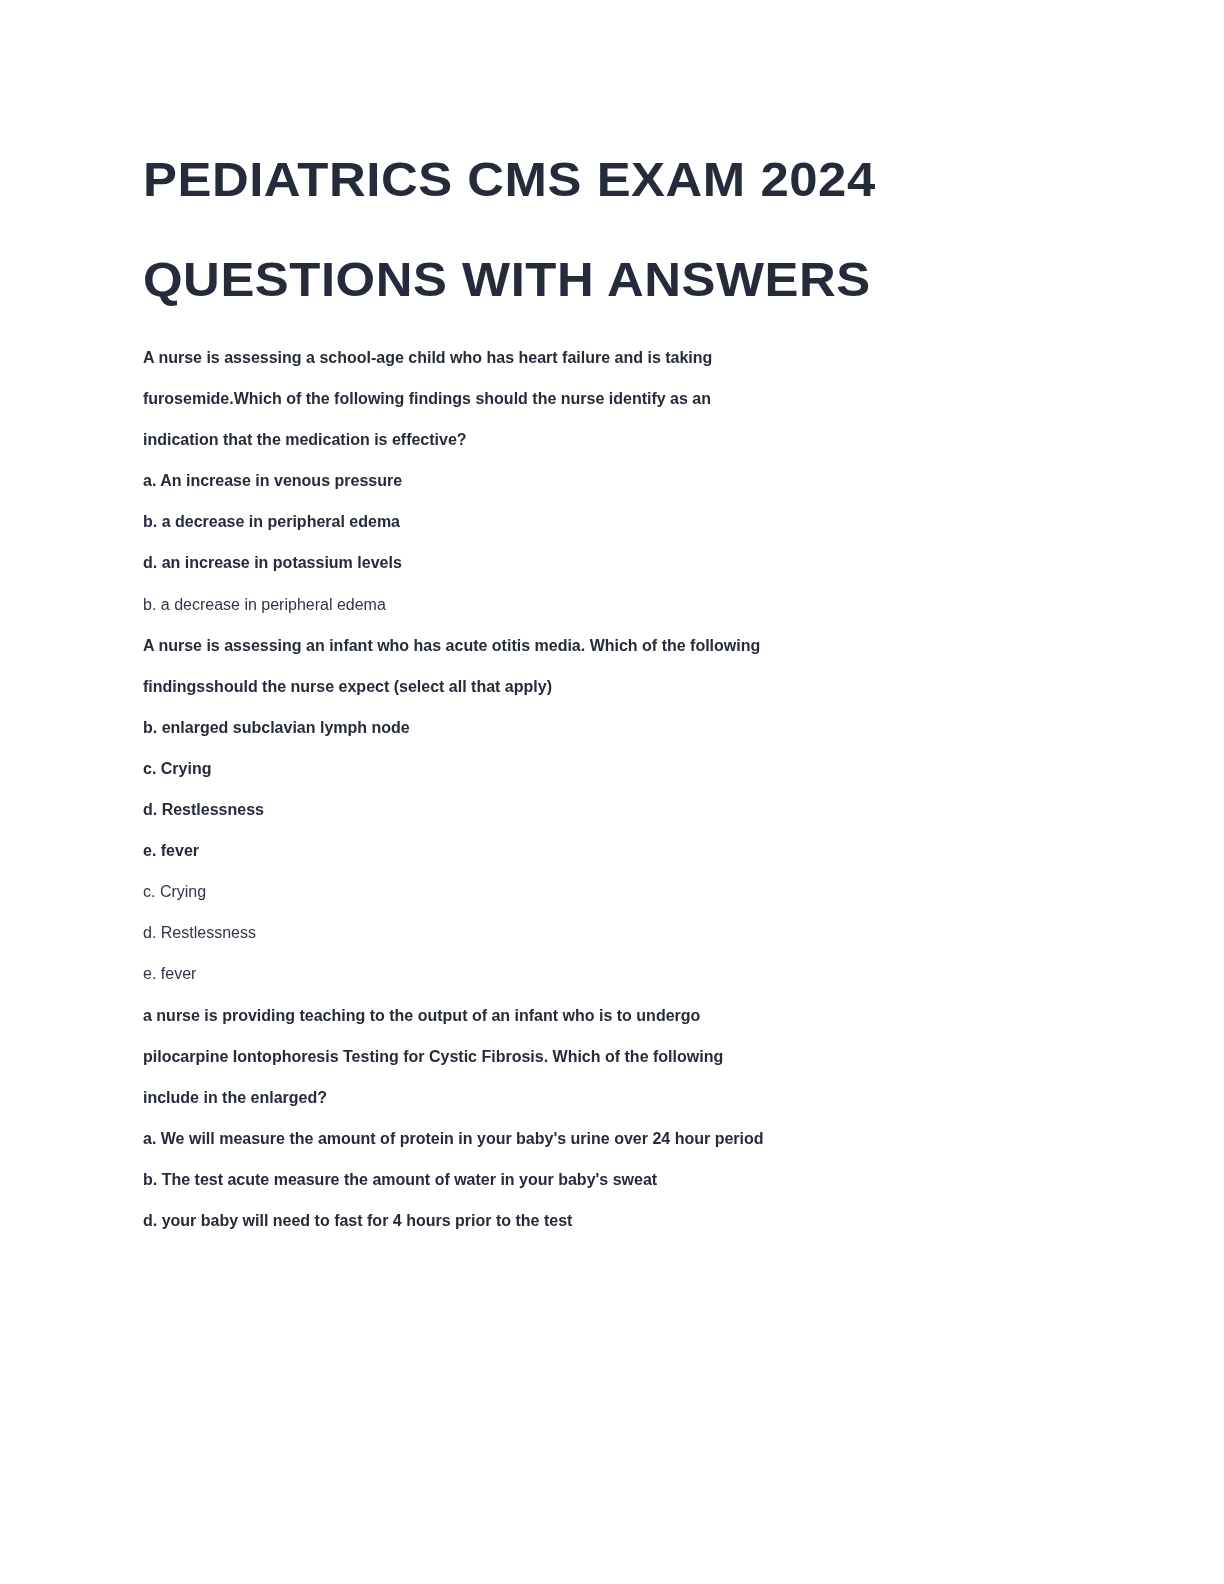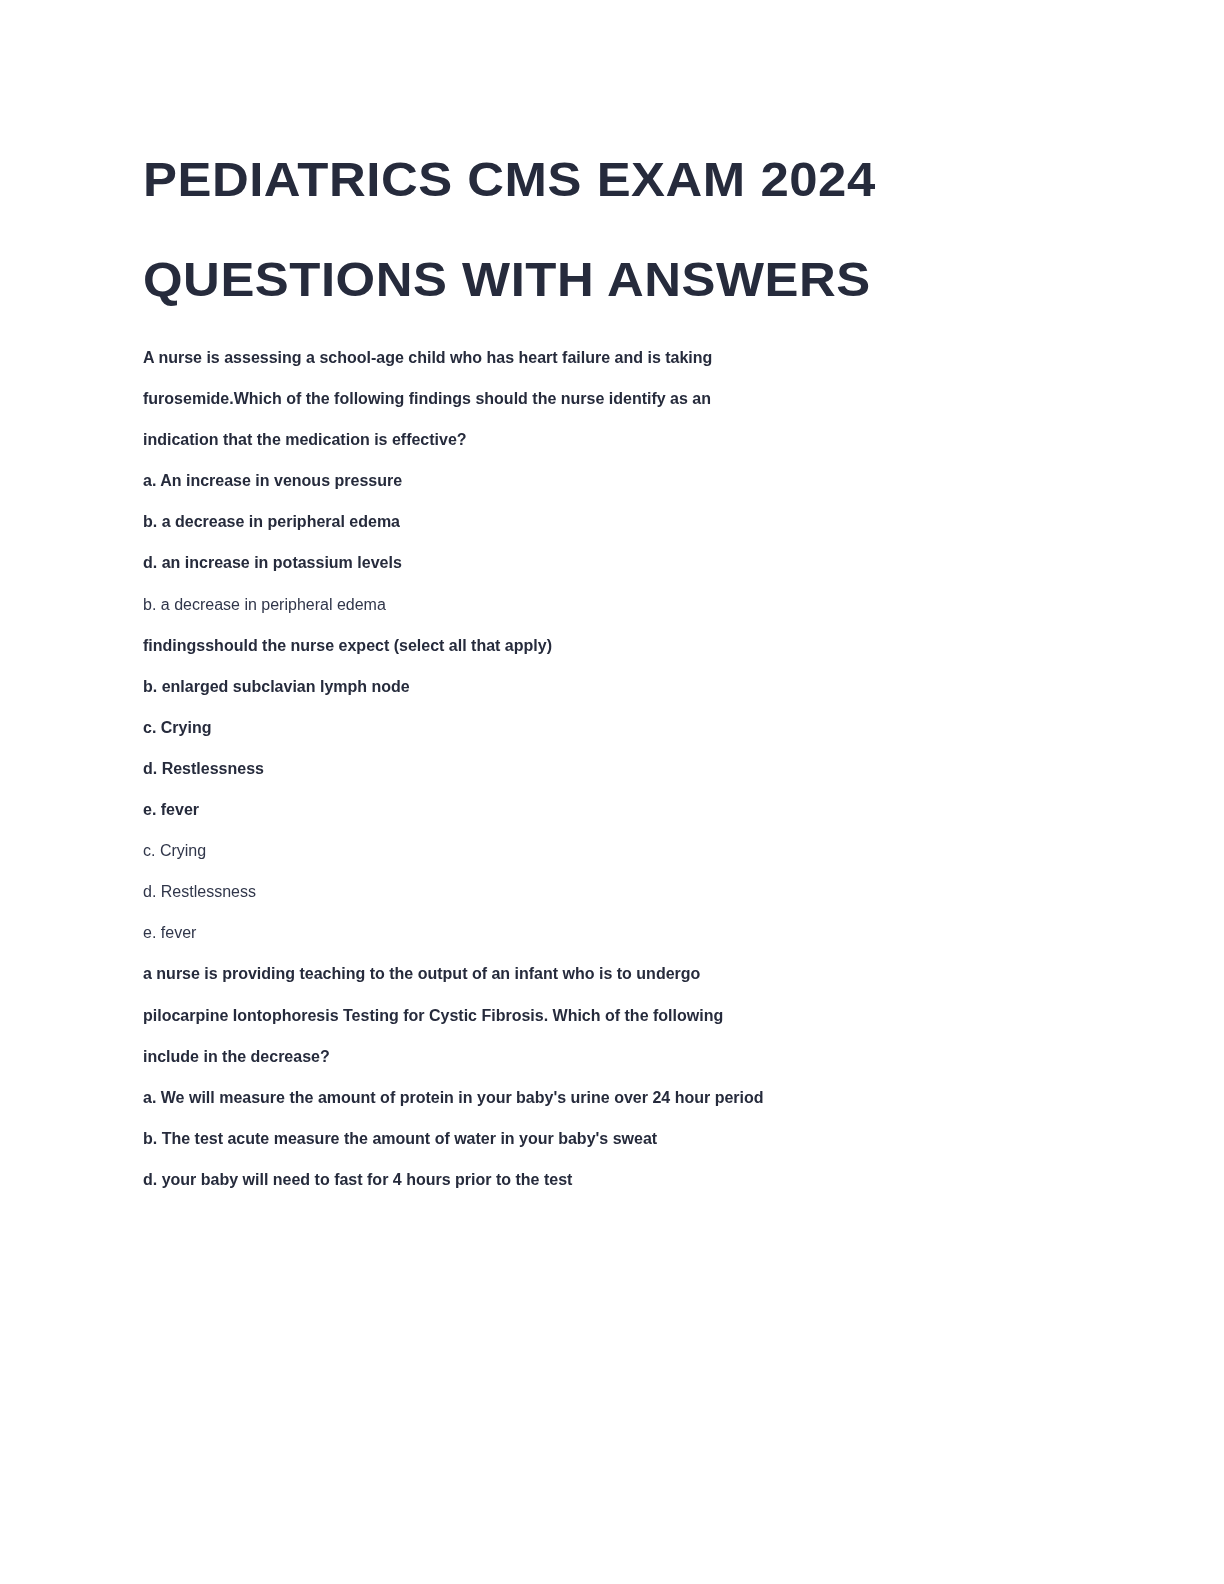--- a/index.html
+++ b/index.html
@@ -24,28 +24,29 @@
 <div class="lines">
 
   <div class="line q">A nurse is assessing a school-age child who has heart failure and is taking</div>
   <div class="line q">furosemide.Which of the following findings should the nurse identify as an</div>
   <div class="line q">indication that the medication is effective?</div>
   <div class="line q">a. An increase in venous pressure</div>
   <div class="line q">b. a decrease in peripheral edema</div>
   <div class="line q">d. an increase in potassium levels</div>
   <div class="line ans">b. a decrease in peripheral edema</div>
 
+  <div class="line q">A nurse is assessing an infant who has acute otitis media. Which of the following</div>
   <div class="line q">findingsshould the nurse expect (select all that apply)</div>
   <div class="line q">b. enlarged subclavian lymph node</div>
   <div class="line q">c. Crying</div>
   <div class="line q">d. Restlessness</div>
   <div class="line q">e. fever</div>
   <div class="line ans">c. Crying</div>
   <div class="line ans">d. Restlessness</div>
   <div class="line ans">e. fever</div>
 
   <div class="line q">a nurse is providing teaching to the output of an infant who is to undergo</div>
   <div class="line q">pilocarpine Iontophoresis Testing for Cystic Fibrosis. Which of the following</div>
-  <div class="line q">include in the decrease?</div>
+  <div class="line q">include in the enlarged?</div>
   <div class="line q">a. We will measure the amount of protein in your baby's urine over 24 hour period</div>
   <div class="line q">b. The test acute measure the amount of water in your baby's sweat</div>
   <div class="line q">d. your baby will need to fast for 4 hours prior to the test</div>
 </div>
 
 </body></html>

